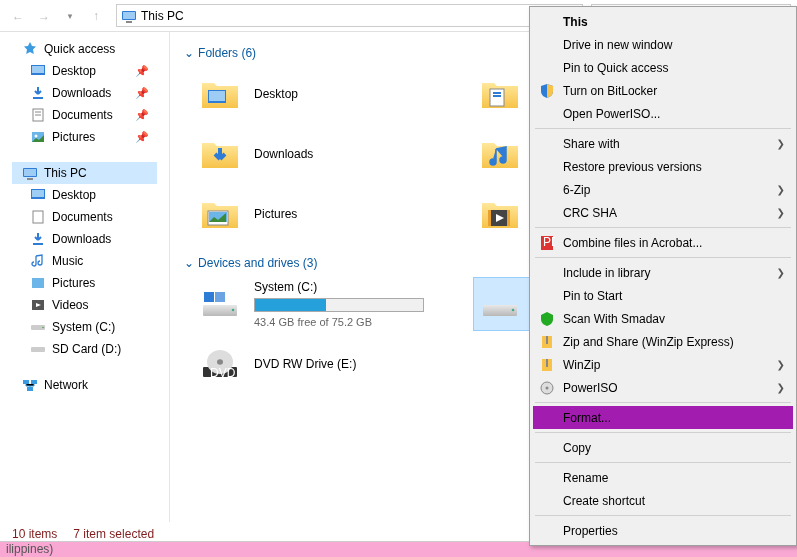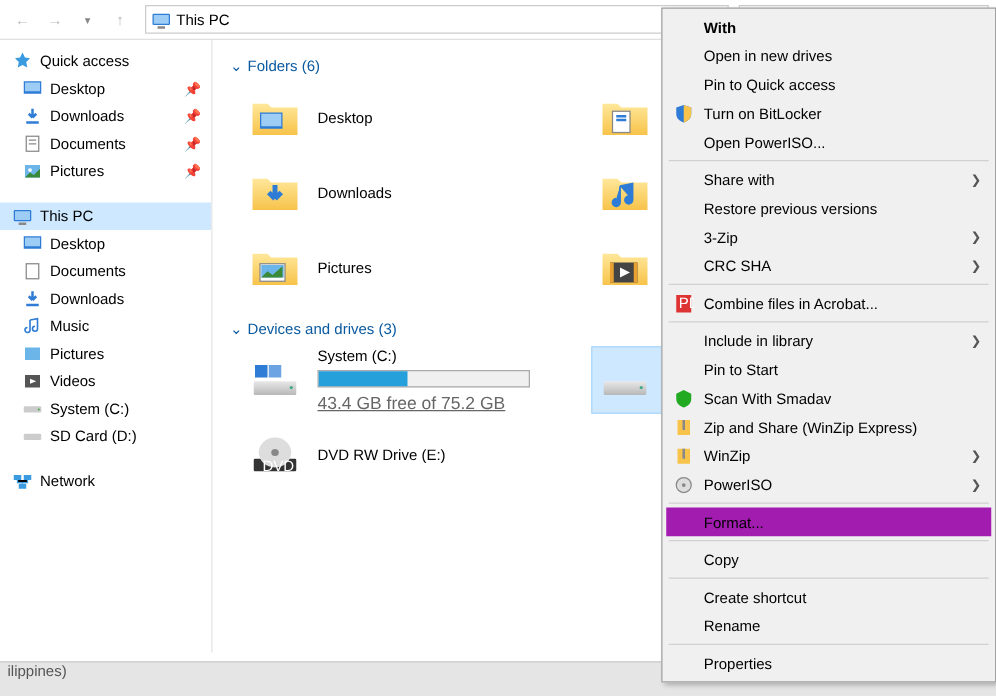--- a/index.html
+++ b/index.html
@@ -6,42 +6,42 @@
 body { width: 797px; height: 557px; background: #fff; overflow: hidden; position: relative; }
 
 .toolbar { height: 32px; border-bottom: 1px solid #e0e0e0; display: flex; align-items: center; padding: 0 6px; gap: 2px; }
 .nav-btn { width: 24px; height: 24px; display: flex; align-items: center; justify-content: center; color: #555; cursor: pointer; }
 .nav-btn.disabled { color: #bbb; }
 .addr-bar { flex: 1; border: 1px solid #ccc; height: 23px; margin: 0 6px; display: flex; align-items: center; padding: 0 4px; gap: 4px; }
 .addr-icon { width: 16px; height: 16px; }
 .search-bar { width: 200px; border: 1px solid #ccc; height: 23px; padding: 0 6px; display: flex; align-items: center; color: #888; }
 
 .main { display: flex; height: 490px; }
-.sidebar { width: 170px; border-right: 1px solid #e5e5e5; padding: 6px 0; overflow: hidden; text-align: center; }
+.sidebar { width: 170px; border-right: 1px solid #e5e5e5; padding: 6px 12px; overflow: hidden; text-align: center; }
 .sb-section { margin-bottom: 14px; }
 .sb-item { display: flex; align-items: center; padding: 2px 8px 2px 18px; height: 22px; cursor: pointer; gap: 6px; }
 .sb-item.top { padding-left: 10px; }
 .sb-item.selected { background: #cde8ff; }
 .sb-icon { width: 16px; height: 16px; display: flex; align-items: center; justify-content: center; }
 .pin { margin-left: auto; color: #888; font-size: 11px; }
 
 .content { flex: 1; padding: 10px 14px; position: relative; overflow: hidden; }
 .group-hdr { display: flex; align-items: center; gap: 4px; color: #0a5aa0; margin: 4px 0 8px 0; cursor: pointer; }
 .group-hdr .chev { color: #0a5aa0; }
 .group-row { display: flex; flex-wrap: wrap; gap: 8px 30px; margin-bottom: 16px; margin-left: 10px; }
 .folder-item { width: 250px; height: 52px; display: flex; align-items: center; gap: 10px; padding: 2px; }
 .folder-item.selected { background: #cde8ff; outline: 1px solid #99cef9; }
 .folder-icon { width: 48px; height: 44px; display: flex; align-items: center; justify-content: center; position: relative; }
 .folder-label { display: flex; flex-direction: column; gap: 2px; }
-.drive-sub { color: #666; font-size: 14px; text-decoration: underline; }
+.drive-sub { color: #666; font-size: 11px; }
 .drive-bar { width: 170px; height: 14px; border: 1px solid #aaa; background: #f0f0f0; margin: 2px 0; position: relative; }
 .drive-fill { height: 100%; background: #26a0da; }
 
 .status { position: absolute; bottom: 16px; left: 12px; display: flex; gap: 16px; color: #7f1d1d; font-size: 12px; }
-.footer { position: absolute; bottom: 0; left: 0; width: 100%; height: 28px; border-top: 1px solid #ccc; background: #e5e5e5; padding: 0 6px; color: #555; font-size: 11px; }
+.footer { position: absolute; bottom: 0; left: 0; width: 100%; height: 16px; border-top: 1px solid #ccc; background: #f9a8d4; padding: 0 6px; color: #555; font-size: 11px; }
 
 .ctx-menu { position: absolute; top: 6px; right: 0; width: 268px; background: #f0f0f0; border: 1px solid #a0a0a0; box-shadow: 2px 2px 4px rgba(0,0,0,0.25); padding: 3px; }
 .ctx-item { height: 23px; display: flex; align-items: center; padding: 0 18px 0 30px; cursor: default; position: relative; }
 .ctx-item.hover { background: #a21caf; }
 .ctx-item .arrow { position: absolute; right: 8px; color: #555; font-size: 10px; }
 .ctx-icon { position: absolute; left: 6px; width: 16px; height: 16px; display: flex; align-items: center; justify-content: center; }
 .ctx-sep { height: 1px; background: #d0d0d0; margin: 3px 2px; }
 
 
 .i-folder { width: 40px; height: 34px; }
@@ -357,24 +357,24 @@
 </div>
 
 <div class="status">
   <span>10 items</span>
   <span>7 item selected</span>
 </div>
 <div class="footer"><span>ilippines)</span></div>
 
 <div class="ctx-menu" id="ctx">
     <div class="ctx-item">
-      <span style="font-weight: 600;">With</span>
-    </div>
-    <div class="ctx-item">
-      <span>Open in new drives</span>
+      <span style="font-weight: 600;">This</span>
+    </div>
+    <div class="ctx-item">
+      <span>Drive in new window</span>
     </div>
     <div class="ctx-item">
       <span>Pin to Quick access</span>
     </div>
     <div class="ctx-item">
       <span class="ctx-icon">
         <svg class="i-small" viewBox="0 0 16 16">
           <path d="M8 1l6 2v5c0 4-3 6-6 7-3-1-6-3-6-7V3z" fill="#2e7cd6"></path>
           <path d="M8 1l6 2v5c0 4-3 6-6 7V1z" fill="#f7c34a"></path>
         </svg>
@@ -386,21 +386,21 @@
     </div>
     <div class="ctx-sep"></div>
     <div class="ctx-item">
       <span>Share with</span>
       <span class="arrow">❯</span>
     </div>
     <div class="ctx-item">
       <span>Restore previous versions</span>
     </div>
     <div class="ctx-item">
-      <span>3-Zip</span>
+      <span>6-Zip</span>
       <span class="arrow">❯</span>
     </div>
     <div class="ctx-item">
       <span>CRC SHA</span>
       <span class="arrow">❯</span>
     </div>
     <div class="ctx-sep"></div>
     <div class="ctx-item">
       <span class="ctx-icon">
         <svg class="i-small" viewBox="0 0 16 16">
@@ -458,22 +458,22 @@
     <div class="ctx-sep"></div>
     <div class="ctx-item hover">
       <span>Format...</span>
     </div>
     <div class="ctx-sep"></div>
     <div class="ctx-item">
       <span>Copy</span>
     </div>
     <div class="ctx-sep"></div>
     <div class="ctx-item">
+      <span>Rename</span>
+    </div>
+    <div class="ctx-item">
       <span>Create shortcut</span>
     </div>
-    <div class="ctx-item">
-      <span>Rename</span>
-    </div>
     <div class="ctx-sep"></div>
     <div class="ctx-item">
       <span>Properties</span>
     </div>
   </div>
 
 </body></html>

